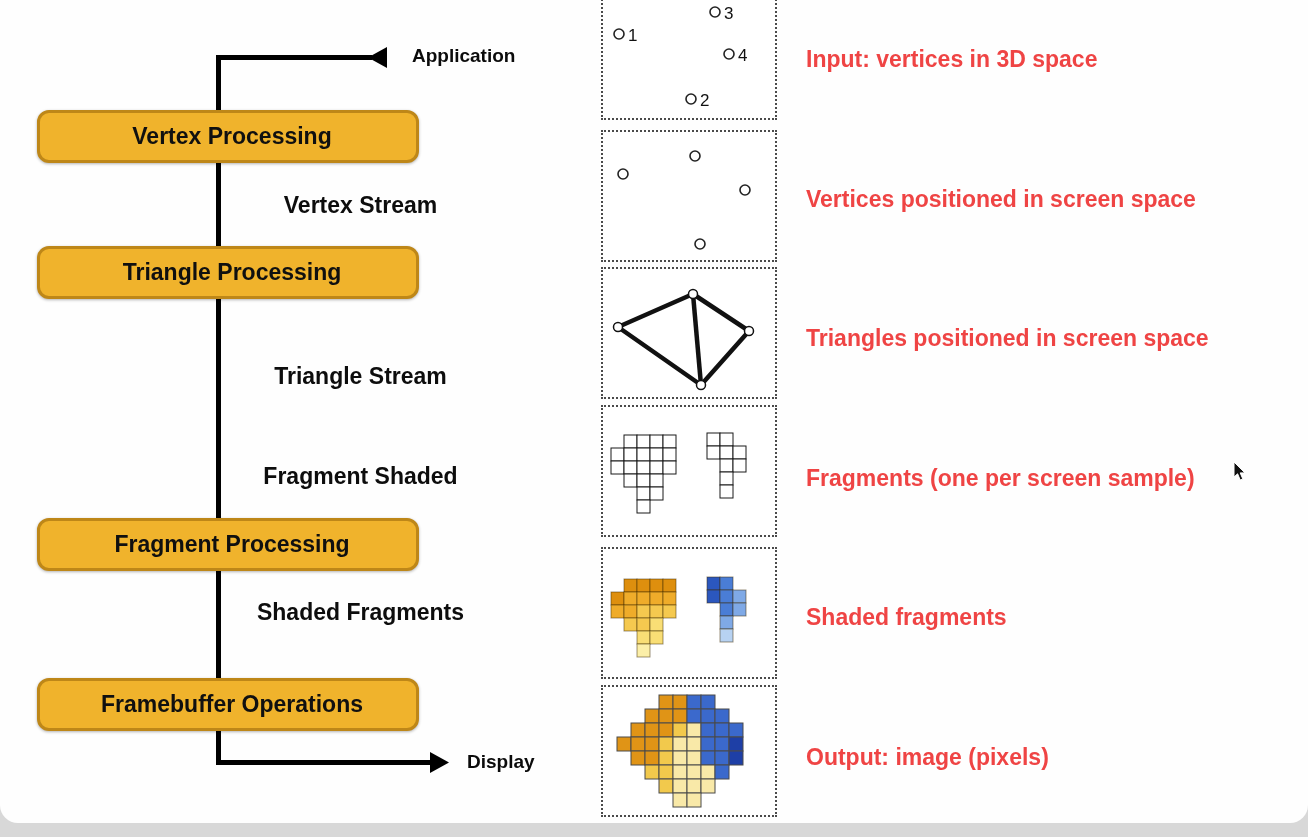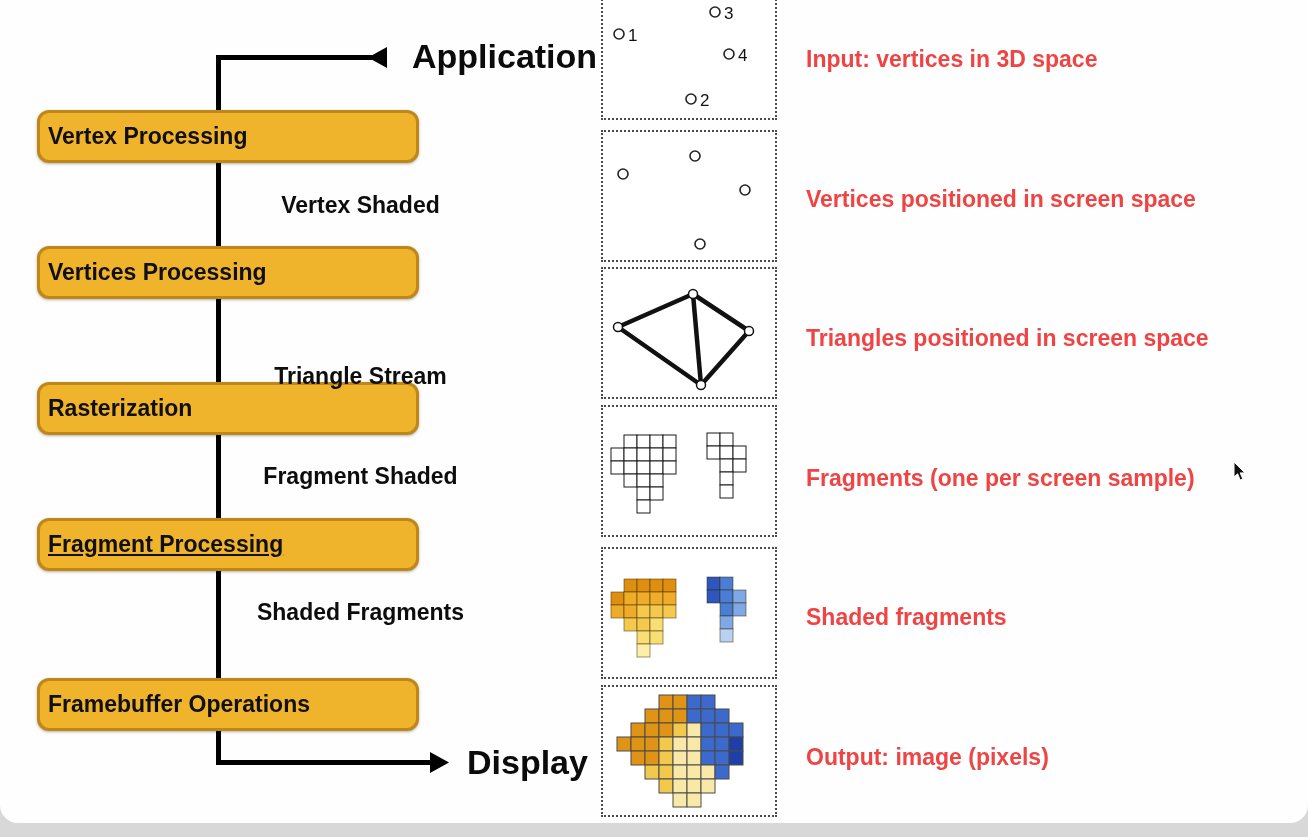--- a/index.html
+++ b/index.html
@@ -20,39 +20,39 @@
   svg.pipeline-svg {
     position: absolute; left: 0; top: 0;
     width: 1308px; height: 823px;
     z-index: 1; pointer-events: none;
   }
   .stage {
     position: absolute; left: 37px; width: 382px; height: 53px;
     background: var(--stage-fill, #F0B32C);
     border: 3px solid var(--stage-border, #BE8718);
     border-radius: 12px;
-    display: flex; align-items: center; justify-content: flex-start;
+    display: flex; align-items: center; justify-content: center;
     font-size: 23px; font-weight: bold; color: #101010;
     box-shadow: 0 1px 3px rgba(0,0,0,0.30);
     z-index: 2;
     padding-left: 8px;
   }
   .stage-0 { top: 110px; } .stage-1 { top: 246px; } .stage-2 { top: 382px; }
-  .stage-3 { top: 518px; text-decoration: underline; } .stage-4 { top: 678px; }
+  .stage-3 { top: 518px; } .stage-4 { top: 678px; }
   .stream {
     position: absolute; left: 233px; width: 255px; height: 30px;
     text-align: center; line-height: 30px;
     font-size: 23px; font-weight: bold; color: #0d0d0d;
     z-index: 2;
   }
   .stream-0 { top: 190px; } .stream-1 { top: 326px; margin-top: 35px; }
   .stream-2 { top: 461px; } .stream-3 { top: 597px; }
   .endpoint-label {
     position: absolute; height: 30px; line-height: 30px;
-    font-size: 34px; font-weight: bold; color: #0b0b0b; z-index: 2;
+    font-size: 19px; font-weight: bold; color: #0b0b0b; z-index: 2;
   }
   .app-label { left: 412px; top: 41px; }
   .display-label { left: 467px; top: 747px; }
   .panel {
     position: absolute; left: 601px; width: 176px;
     border: 2px dotted #4a4a4a; background: #ffffff; z-index: 2;
   }
   .panel svg { display: block; }
   .panel-0 { top: -8px;  height: 128px; }
   .panel-1 { top: 130px; height: 132px; }
@@ -85,33 +85,30 @@
     <polygon points="449,762.5 430,752 430,773" fill="var(--line-color,#000)"></polygon>
   </svg>
 
   <div class="endpoint-label app-label">Application</div>
   <div class="endpoint-label display-label">Display</div>
 
   <div class="stage stage-0">
     <span>Vertex Processing</span>
   </div>
   <div class="stage stage-1">
-    <span>Vertices Processing</span>
-  </div>
-  <div class="stage stage-2">
-    <span>Rasterization</span>
+    <span>Triangle Processing</span>
   </div>
   <div class="stage stage-3">
     <span>Fragment Processing</span>
   </div>
   <div class="stage stage-4">
     <span>Framebuffer Operations</span>
   </div>
 
-  <div class="stream stream-0">Vertex Shaded</div>
+  <div class="stream stream-0">Vertex Stream</div>
   <div class="stream stream-1">Triangle Stream</div>
   <div class="stream stream-2">Fragment Shaded</div>
   <div class="stream stream-3">Shaded Fragments</div>
 
   <div class="panel panel-0">
     <svg id="fig-vertices-3d" width="172" height="124">
         <circle cx="16" cy="40" r="5" fill="#fff" stroke="#222" stroke-width="1.6"></circle>
         <text x="25" y="47" font-size="17" fill="#111">1</text>
         <circle cx="88" cy="105" r="5" fill="#fff" stroke="#222" stroke-width="1.6"></circle>
         <text x="97" y="112" font-size="17" fill="#111">2</text>

